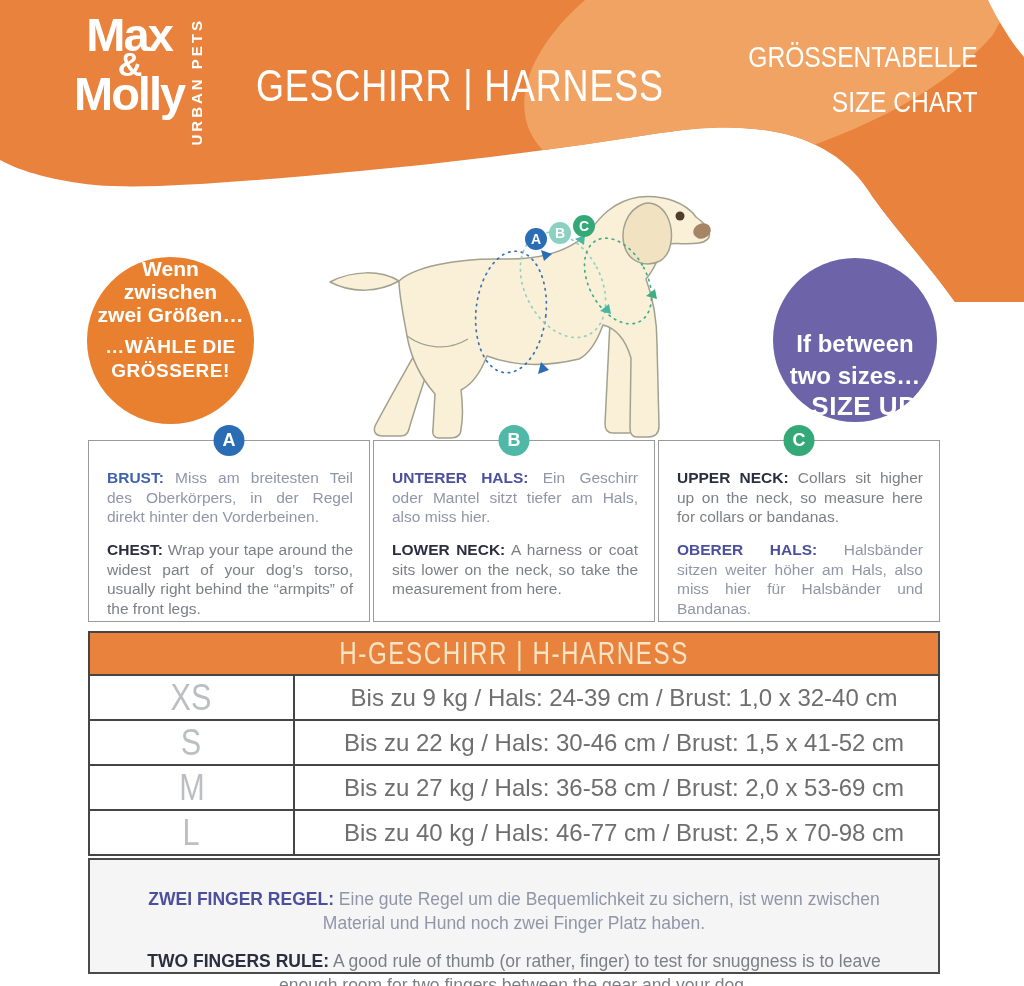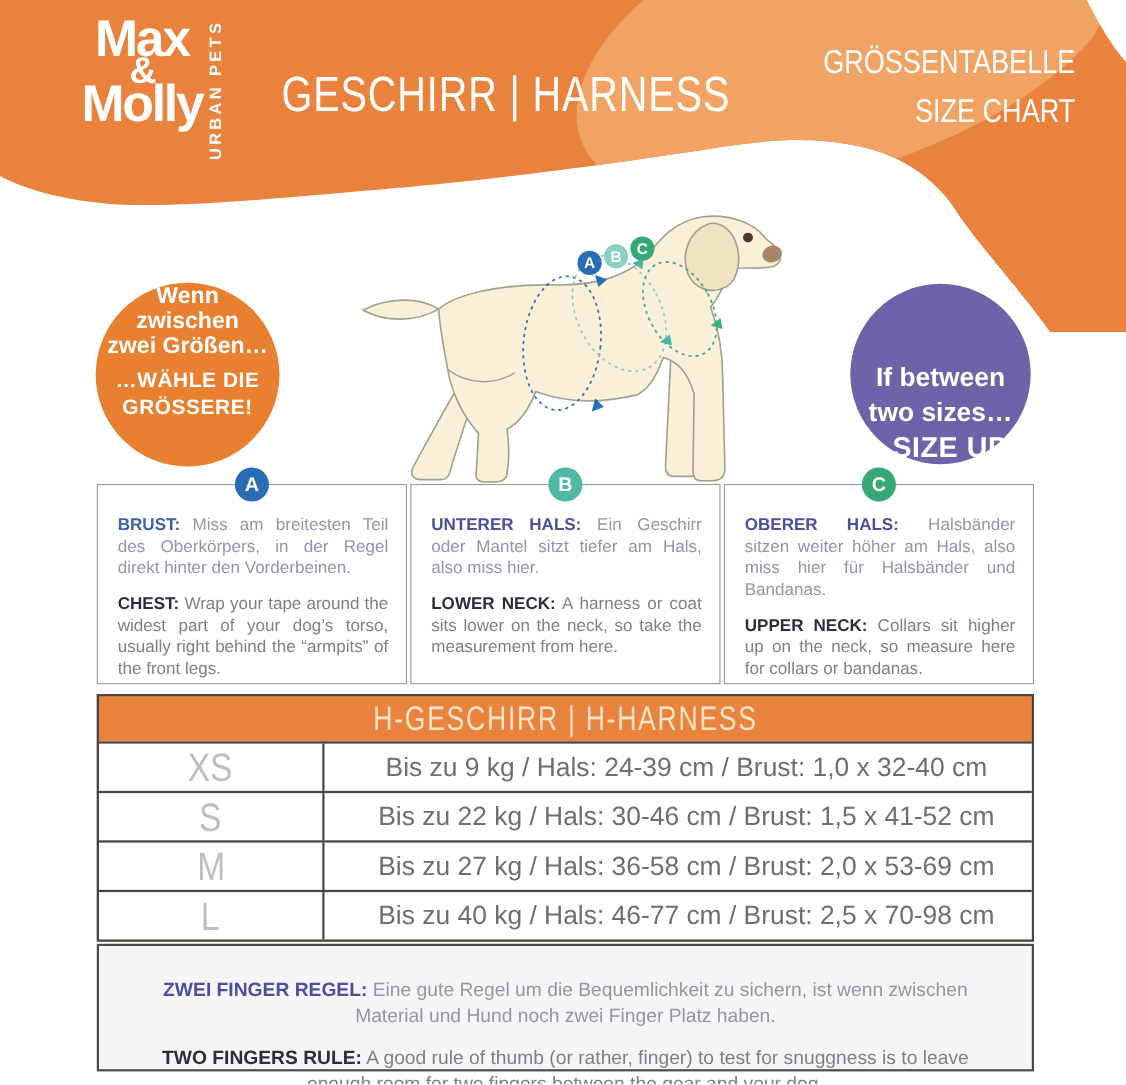--- a/index.html
+++ b/index.html
@@ -45,21 +45,21 @@
   .mbox-body{padding:27px 16px 0 18px;font-size:15.5px;line-height:1.27;}
   .mbox-body p{margin:0 0 13px 0;text-align:justify;}
   .hd-de-a{font-weight:700;color:var(--hd-de-a,#3F62AD);}
   .hd-de{font-weight:700;color:var(--hd-de,#4C509C);}
   .hd-en{font-weight:700;color:var(--hd-en,#2B2E3F);}
   .tx-de{color:var(--body-de,#9295A8);}
   .tx-en{color:var(--body-en,#7D7F86);}
 
   
   .size-table{position:absolute;left:88px;top:631px;width:852px;border:2px solid var(--tbl-border,#454545);
-              box-sizing:border-box;z-index:2;background:#a16207;}
+              box-sizing:border-box;z-index:2;background:#ef4444;}
   .st-header{height:41px;background:var(--orange,#E8823C);display:flex;align-items:center;justify-content:center;}
   .st-header span{color:#F6E4C6;font-size:31px;font-weight:400;letter-spacing:2px;transform:scaleX(.78);
                   display:inline-block;white-space:nowrap;}
   .st-row{display:flex;height:45px;border-top:2px solid var(--tbl-border,#454545);box-sizing:border-box;background:#fff;}
   .st-size{width:205px;border-right:2px solid var(--tbl-border,#454545);display:flex;align-items:center;
            justify-content:center;color:var(--size-label,#BCBFC1);font-size:36px;font-weight:400;box-sizing:border-box;}
   .st-size span{display:inline-block;transform:scaleX(.85);}
   .st-specs{flex:1;display:flex;align-items:center;justify-content:center;color:var(--tbl-text,#6E6E6E);
             font-size:24px;white-space:nowrap;padding-left:15px;}
 
@@ -189,22 +189,22 @@
       <div class="mbox-badge badge-b">B</div>
       <div class="mbox-body">
         <p><span class="hd-de">UNTERER HALS:</span> <span class="tx-de">Ein Geschirr oder Mantel sitzt tiefer am Hals, also miss hier.</span></p>
         <p><span class="hd-en">LOWER NECK:</span> <span class="tx-en">A harness or coat sits lower on the neck, so take the measurement from here.</span></p>
       </div>
     </div>
 
     <div class="mbox">
       <div class="mbox-badge badge-c">C</div>
       <div class="mbox-body">
+        <p><span class="hd-en">UPPER NECK:</span> <span class="tx-en">Collars sit higher up on the neck, so measure here for collars or bandanas.</span></p>
         <p><span class="hd-de">OBERER HALS:</span> <span class="tx-de">Halsbänder sitzen weiter höher am Hals, also miss hier für Halsbänder und Bandanas.</span></p>
-        <p><span class="hd-en">UPPER NECK:</span> <span class="tx-en">Collars sit higher up on the neck, so measure here for collars or bandanas.</span></p>
       </div>
     </div>
 
   </div>
 
   <div class="size-table">
     <div class="st-header">
       <span>H-GESCHIRR | H-HARNESS</span>
     </div>
     <div class="st-row">

